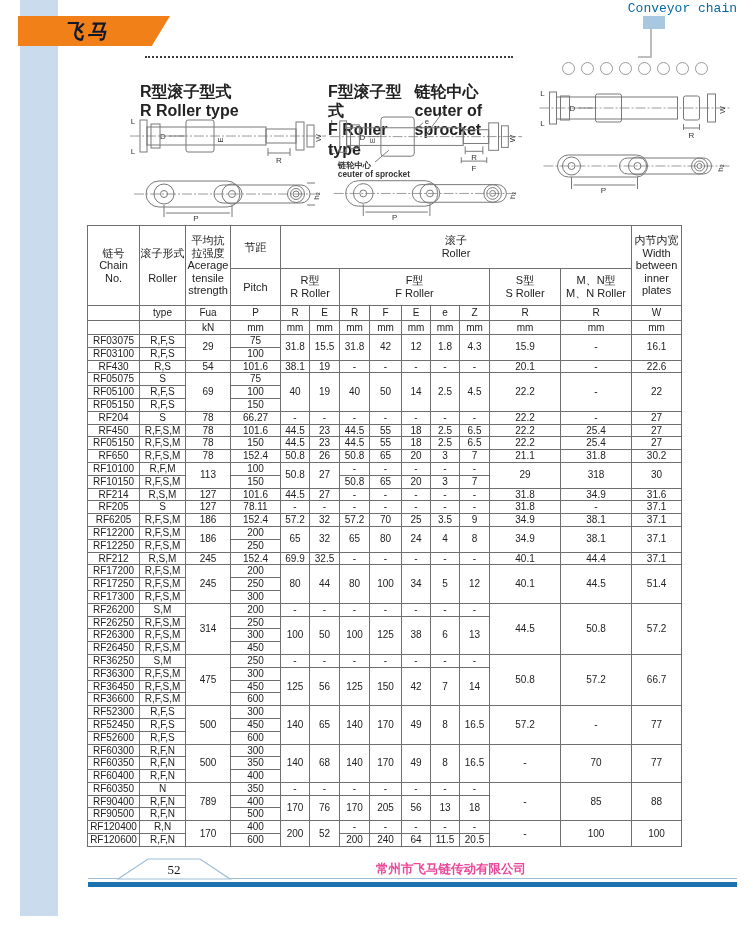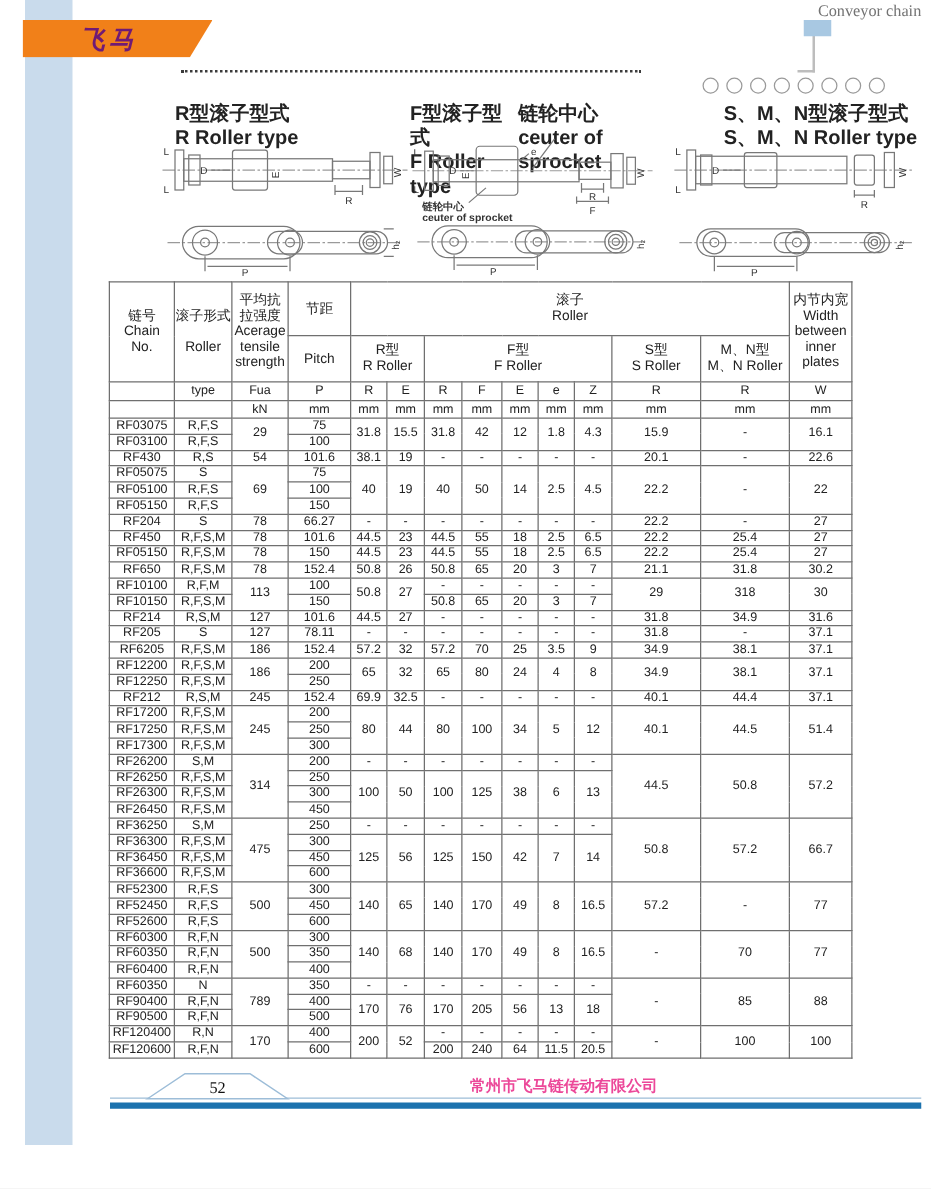--- a/index.html
+++ b/index.html
@@ -3,25 +3,25 @@
 <meta charset="utf-8">
 <style>
   html,body{margin:0;padding:0;background:#e8e8e8}
   .page{position:relative;width:745px;height:951px;background:#fff;overflow:hidden;
         font-family:"Liberation Sans",sans-serif;color:#222}
 
   
   .side-bar{position:absolute;left:20px;top:0;width:38px;height:916px;background:#c9dbec}
 
   
-  .corner-label{position:absolute;top:1px;right:8px;font-family:Liberation Serif, serif;
-                font-size:13px;color:#737373}
+  .corner-label{position:absolute;top:1px;right:8px;font-family:Liberation Mono, monospace;
+                font-size:13px;color:#0369a1}
   .logo-band{position:absolute;left:18px;top:16px;width:152px;height:30px;background:#f18019;
              clip-path:polygon(0 0,100% 0,88% 100%,0 100%);display:flex;align-items:center;justify-content:center}
-  .logo-text{color:#701a75;font-size:20px;font-weight:bold;font-style:italic;letter-spacing:3px;padding-right:14px}
+  .logo-text{color:#0f172a;font-size:20px;font-weight:bold;font-style:italic;letter-spacing:3px;padding-right:14px}
   .banner{position:absolute;left:160px;top:16px;width:480px;height:30px;background:#1273ae;
           clip-path:polygon(22px 0,100% 0,100% 100%,0 100%)}
   .banner-title{position:absolute;right:14px;top:3px;color:#fff;font-size:20px;font-weight:600;letter-spacing:1px}
   .banner-tab{position:absolute;left:643px;top:16px;width:22px;height:13px;background:#a8c8e2}
   .corner-bracket{position:absolute;left:638px;top:16px;width:12px;height:40px;
                   border-right:2px solid #bdbdbd;border-bottom:2px solid #bdbdbd}
   .dots{position:absolute;left:145px;top:48px;width:368px;height:8px;border-bottom:2px dotted #3c3c3c}
   .circles{position:absolute;left:562px;top:62px;display:flex;gap:6px}
   .circle{width:11px;height:11px;border:1.5px solid #9a9a9a;border-radius:50%;background:#fff}
 
@@ -187,24 +187,20 @@
           <circle cx="168" cy="84" r="3"></circle>
         <line x1="36" y1="95" x2="36" y2="107"></line>
           <line x1="104" y1="95" x2="104" y2="107"></line>
         <line x1="38" y1="103" x2="102" y2="103"></line>
         <text x="68" y="111">P</text>
         <text x="191" y="86" transform="rotate(-90 191 86)">h₂</text>
       </svg>
     </div>
 
     <div class="diagram dg-s">
-      <div class="dg-head">
-        <div>S、M、N型滚子型式</div>
-        <div>S、M、N Roller type</div>
-      </div>
       <svg class="dg-svg" viewBox="0 0 210 112">
         <line class="cl" x1="10" y1="26" x2="200" y2="26"></line>
         <rect x="20" y="10" width="7" height="32"></rect>
           <rect x="31" y="14" width="9" height="24"></rect>
         <rect x="27" y="15" width="121" height="22"></rect>
         <rect x="66" y="12" width="26" height="28" rx="2"></rect>
         <rect x="154" y="14" width="16" height="24" rx="2"></rect>
         <rect x="178" y="12" width="8" height="28"></rect>
         <line x1="49" y1="26" x2="63" y2="26"></line>
         <line x1="154" y1="42" x2="154" y2="48"></line>

